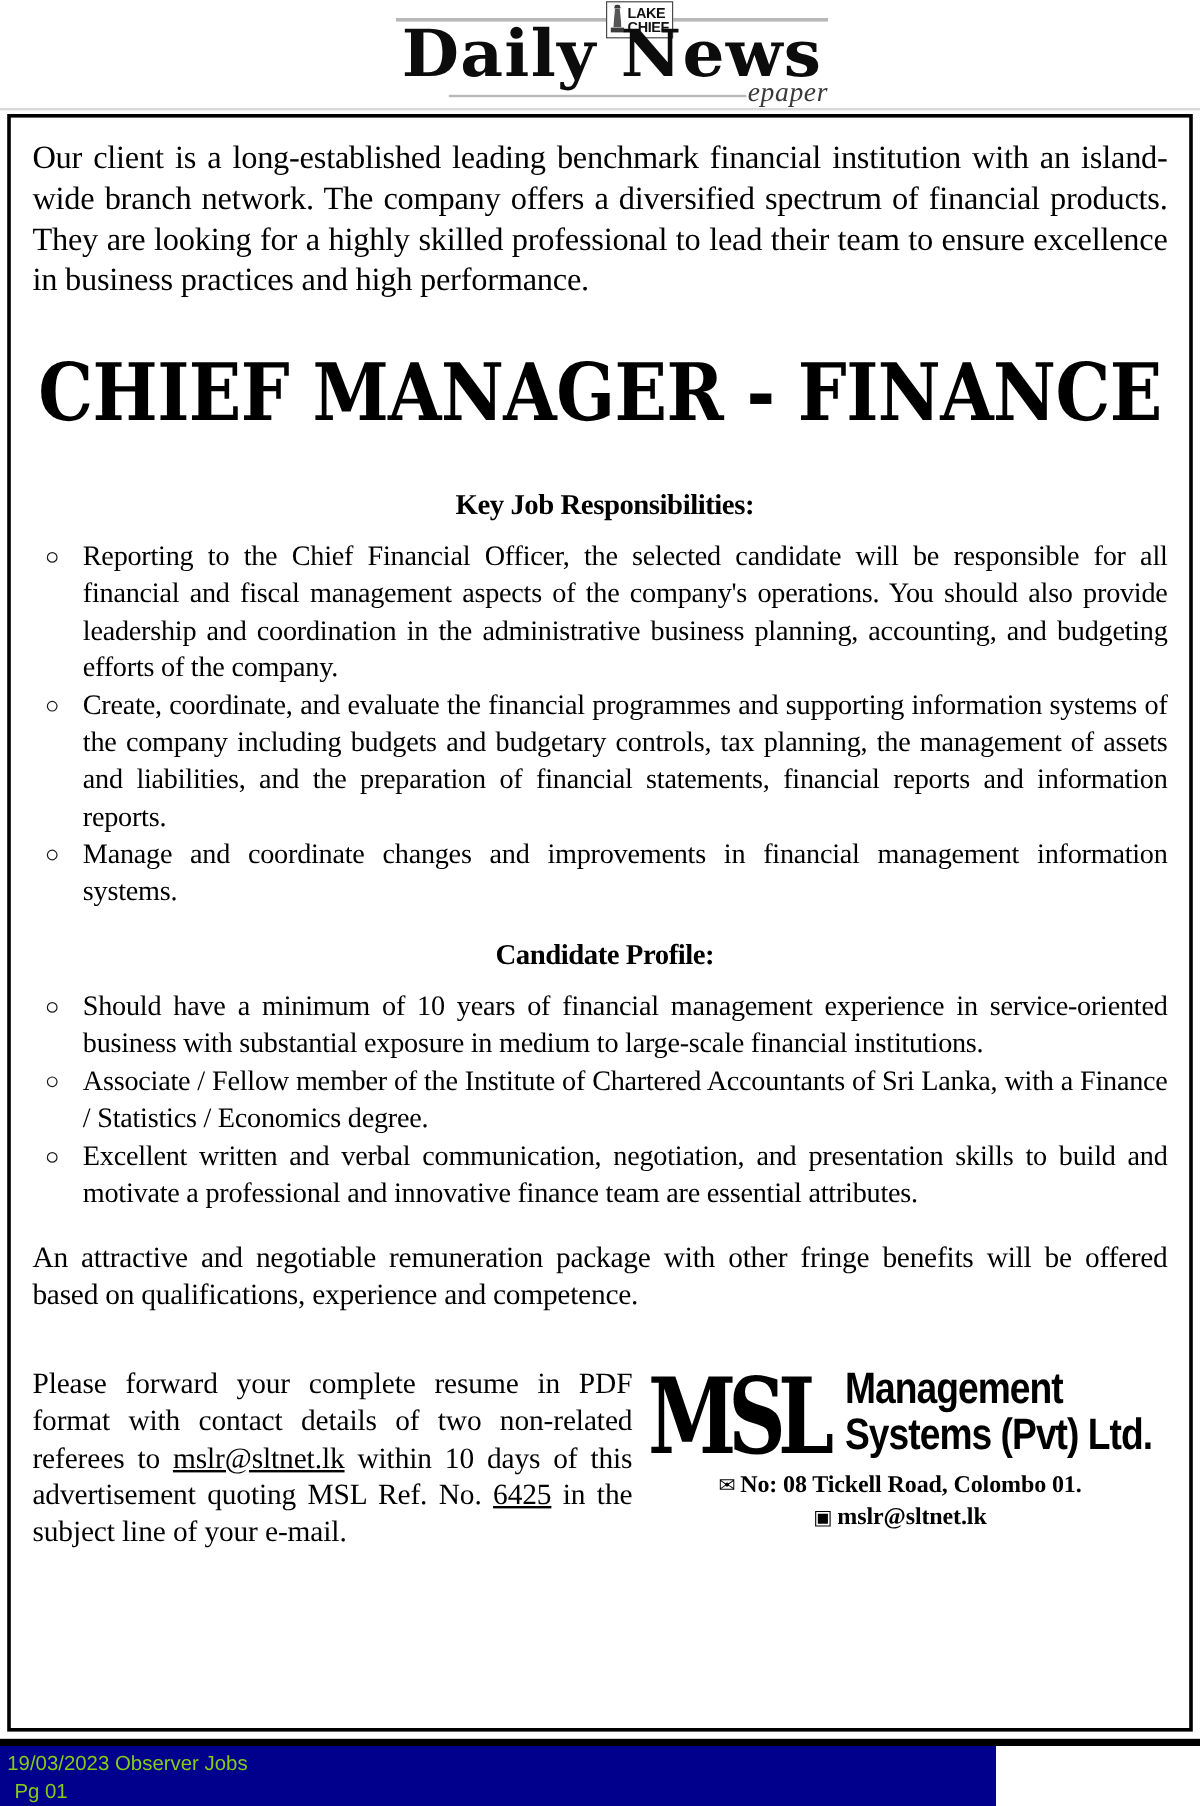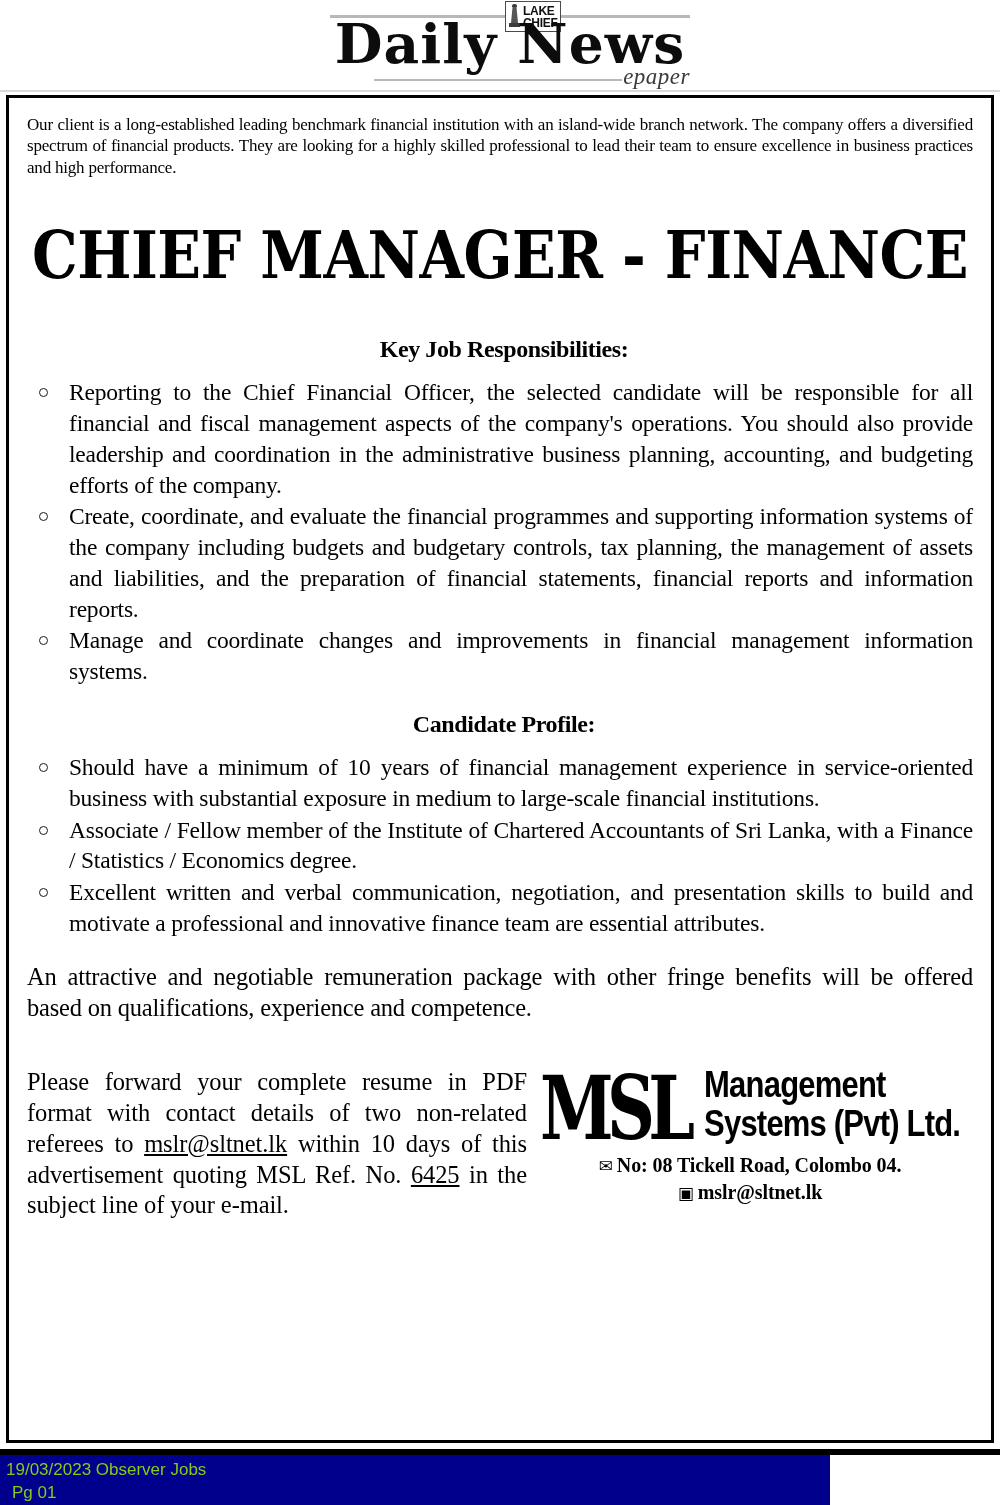--- a/index.html
+++ b/index.html
@@ -150,21 +150,21 @@
     border: 3px solid #000000;
     background: #ffffff;
     box-sizing: border-box;
     padding: 0;
   }
   .ad-body {
     padding: 16px 18px 10px 18px;
   }
 
   .intro {
-    font-size: 17px;
+    font-size: 27px;
     line-height: 1.26;
     text-align: justify;
     letter-spacing: -0.2px;
     margin: 0 0 4px 0;
   }
 
   .job-title {
     text-align: center;
     font-family: "DejaVu Serif", "Liberation Serif", serif;
     font-weight: bold;
@@ -368,21 +368,21 @@
 
       <div class="logo-block">
         <div class="logo-line">
           <div class="msl-mark">MSL</div>
           <div class="msl-words">
             <div>Management</div>
             <div>Systems (Pvt) Ltd.</div>
           </div>
         </div>
         <div class="logo-contact">
-          <div><span class="gl">✉</span><span>No: 08 Tickell Road, Colombo 04.</span></div>
+          <div><span class="gl">✉</span><span>No: 08 Tickell Road, Colombo 01.</span></div>
           <div><span class="gl">▣</span><span>mslr@sltnet.lk</span></div>
         </div>
       </div>
     </div>
 
   </div>
 </div>
 
 <div class="black-strip"></div>
 <div class="footer">

